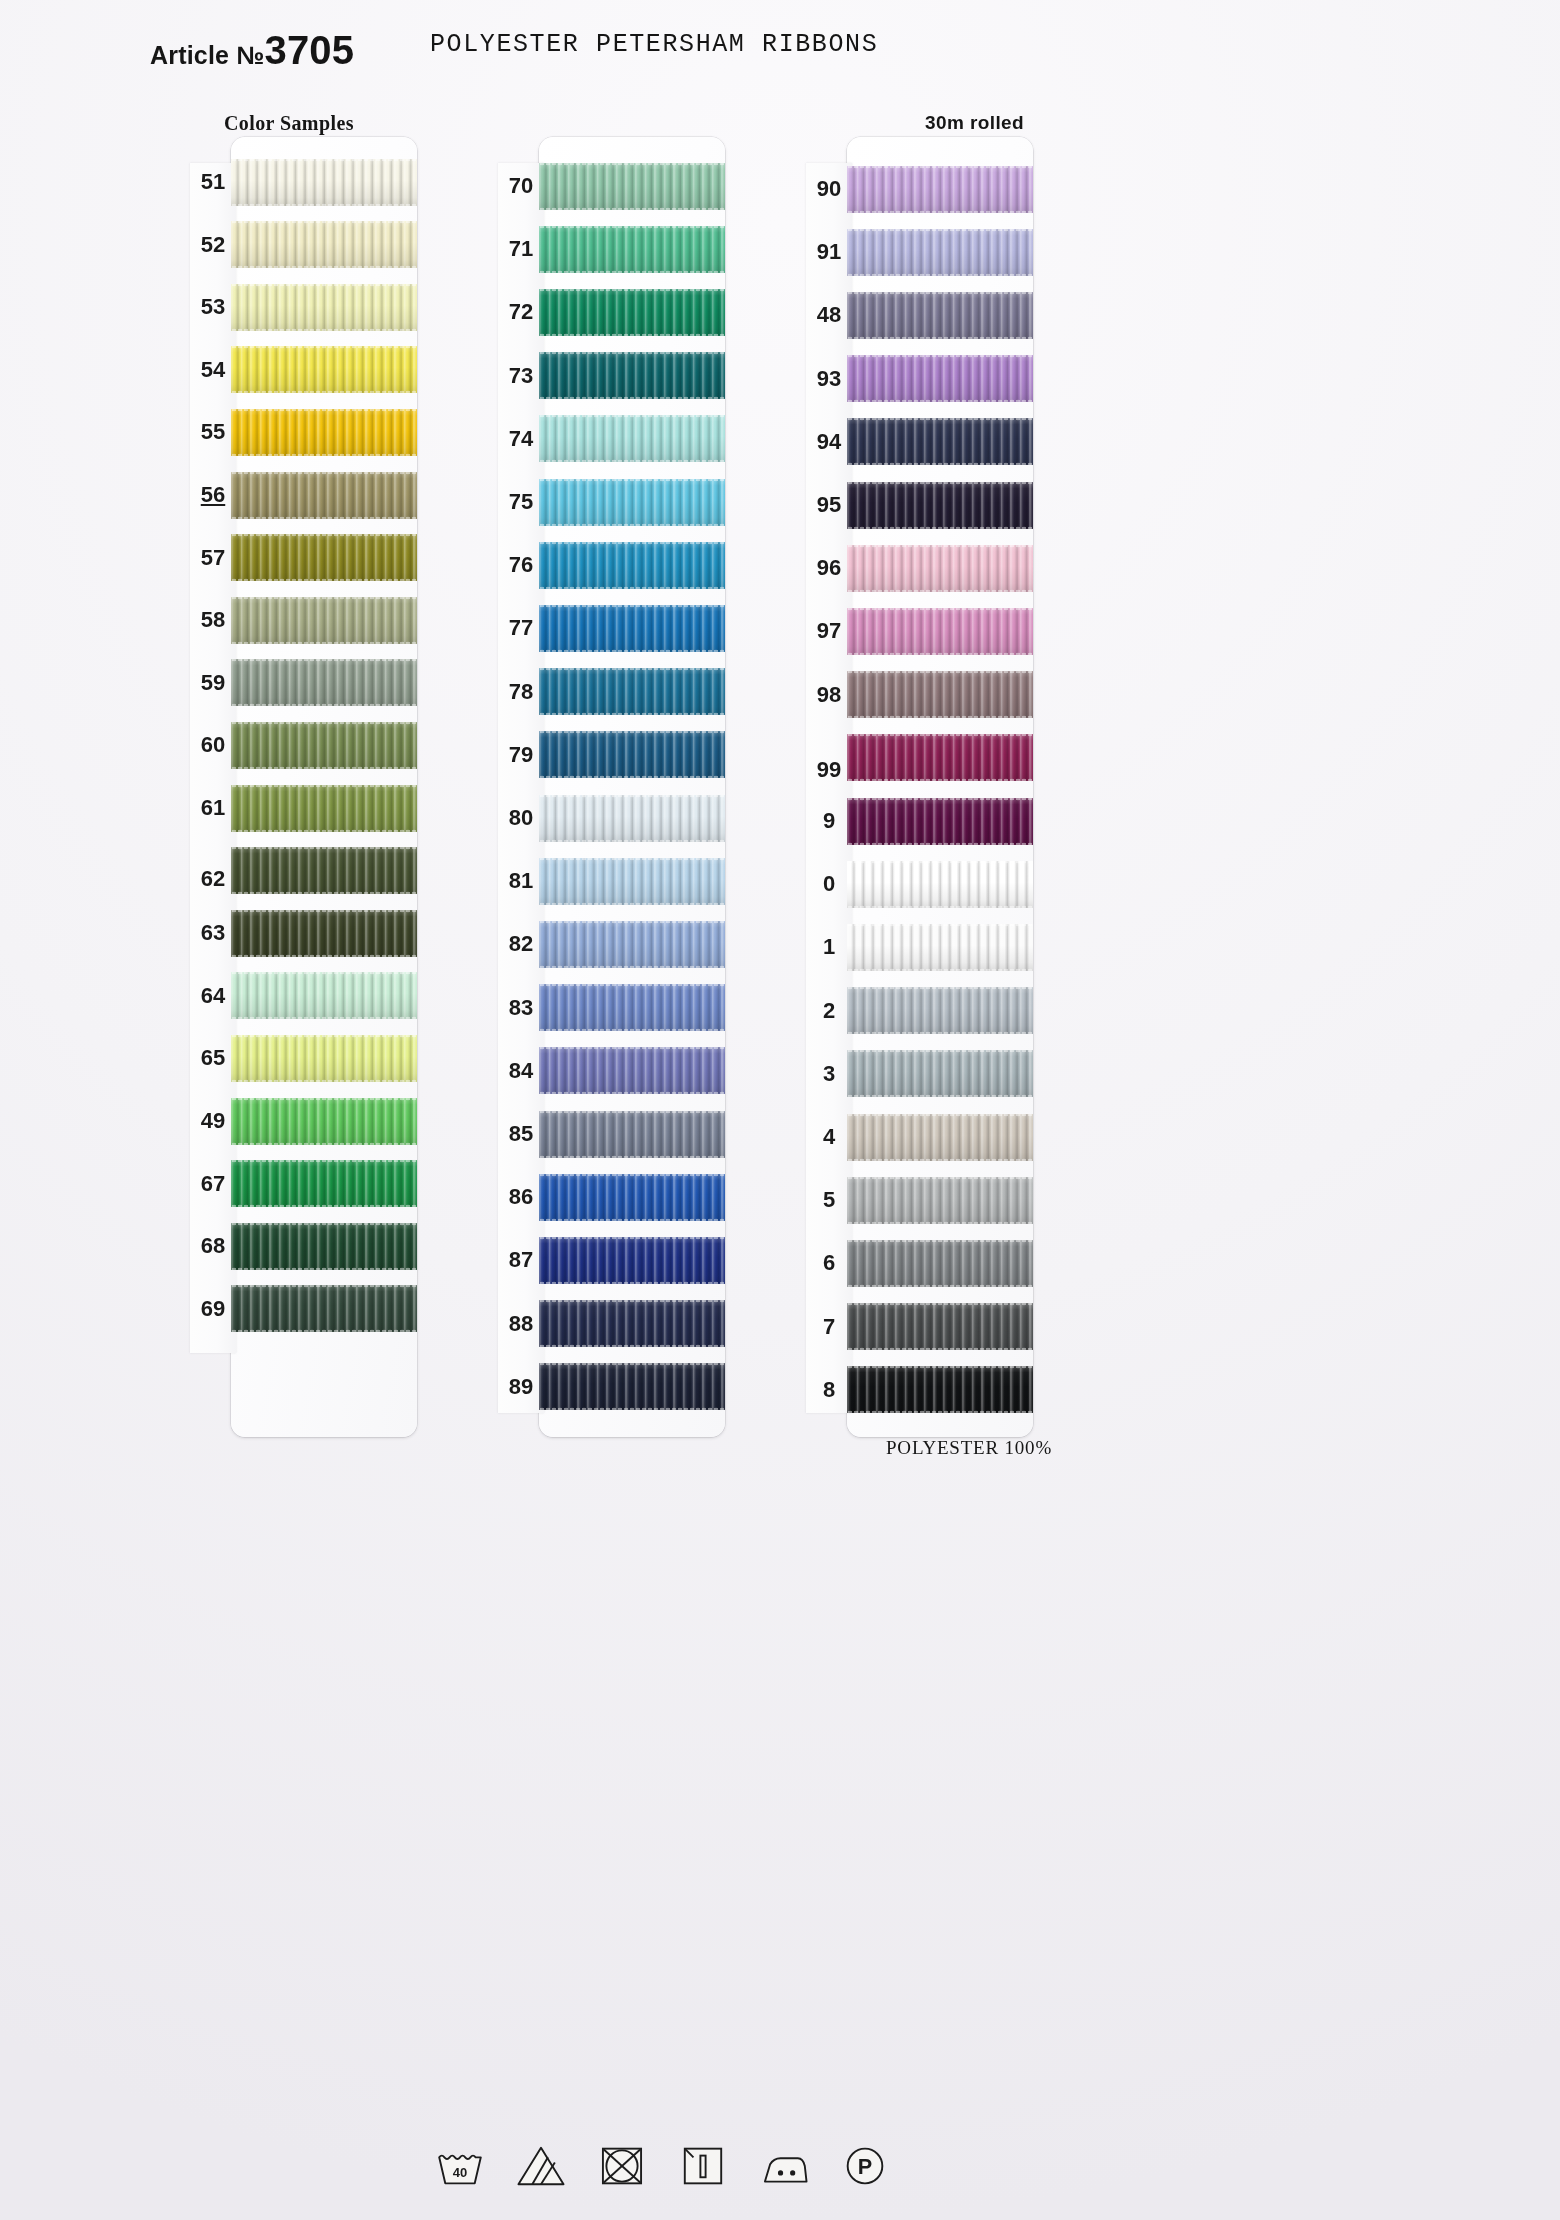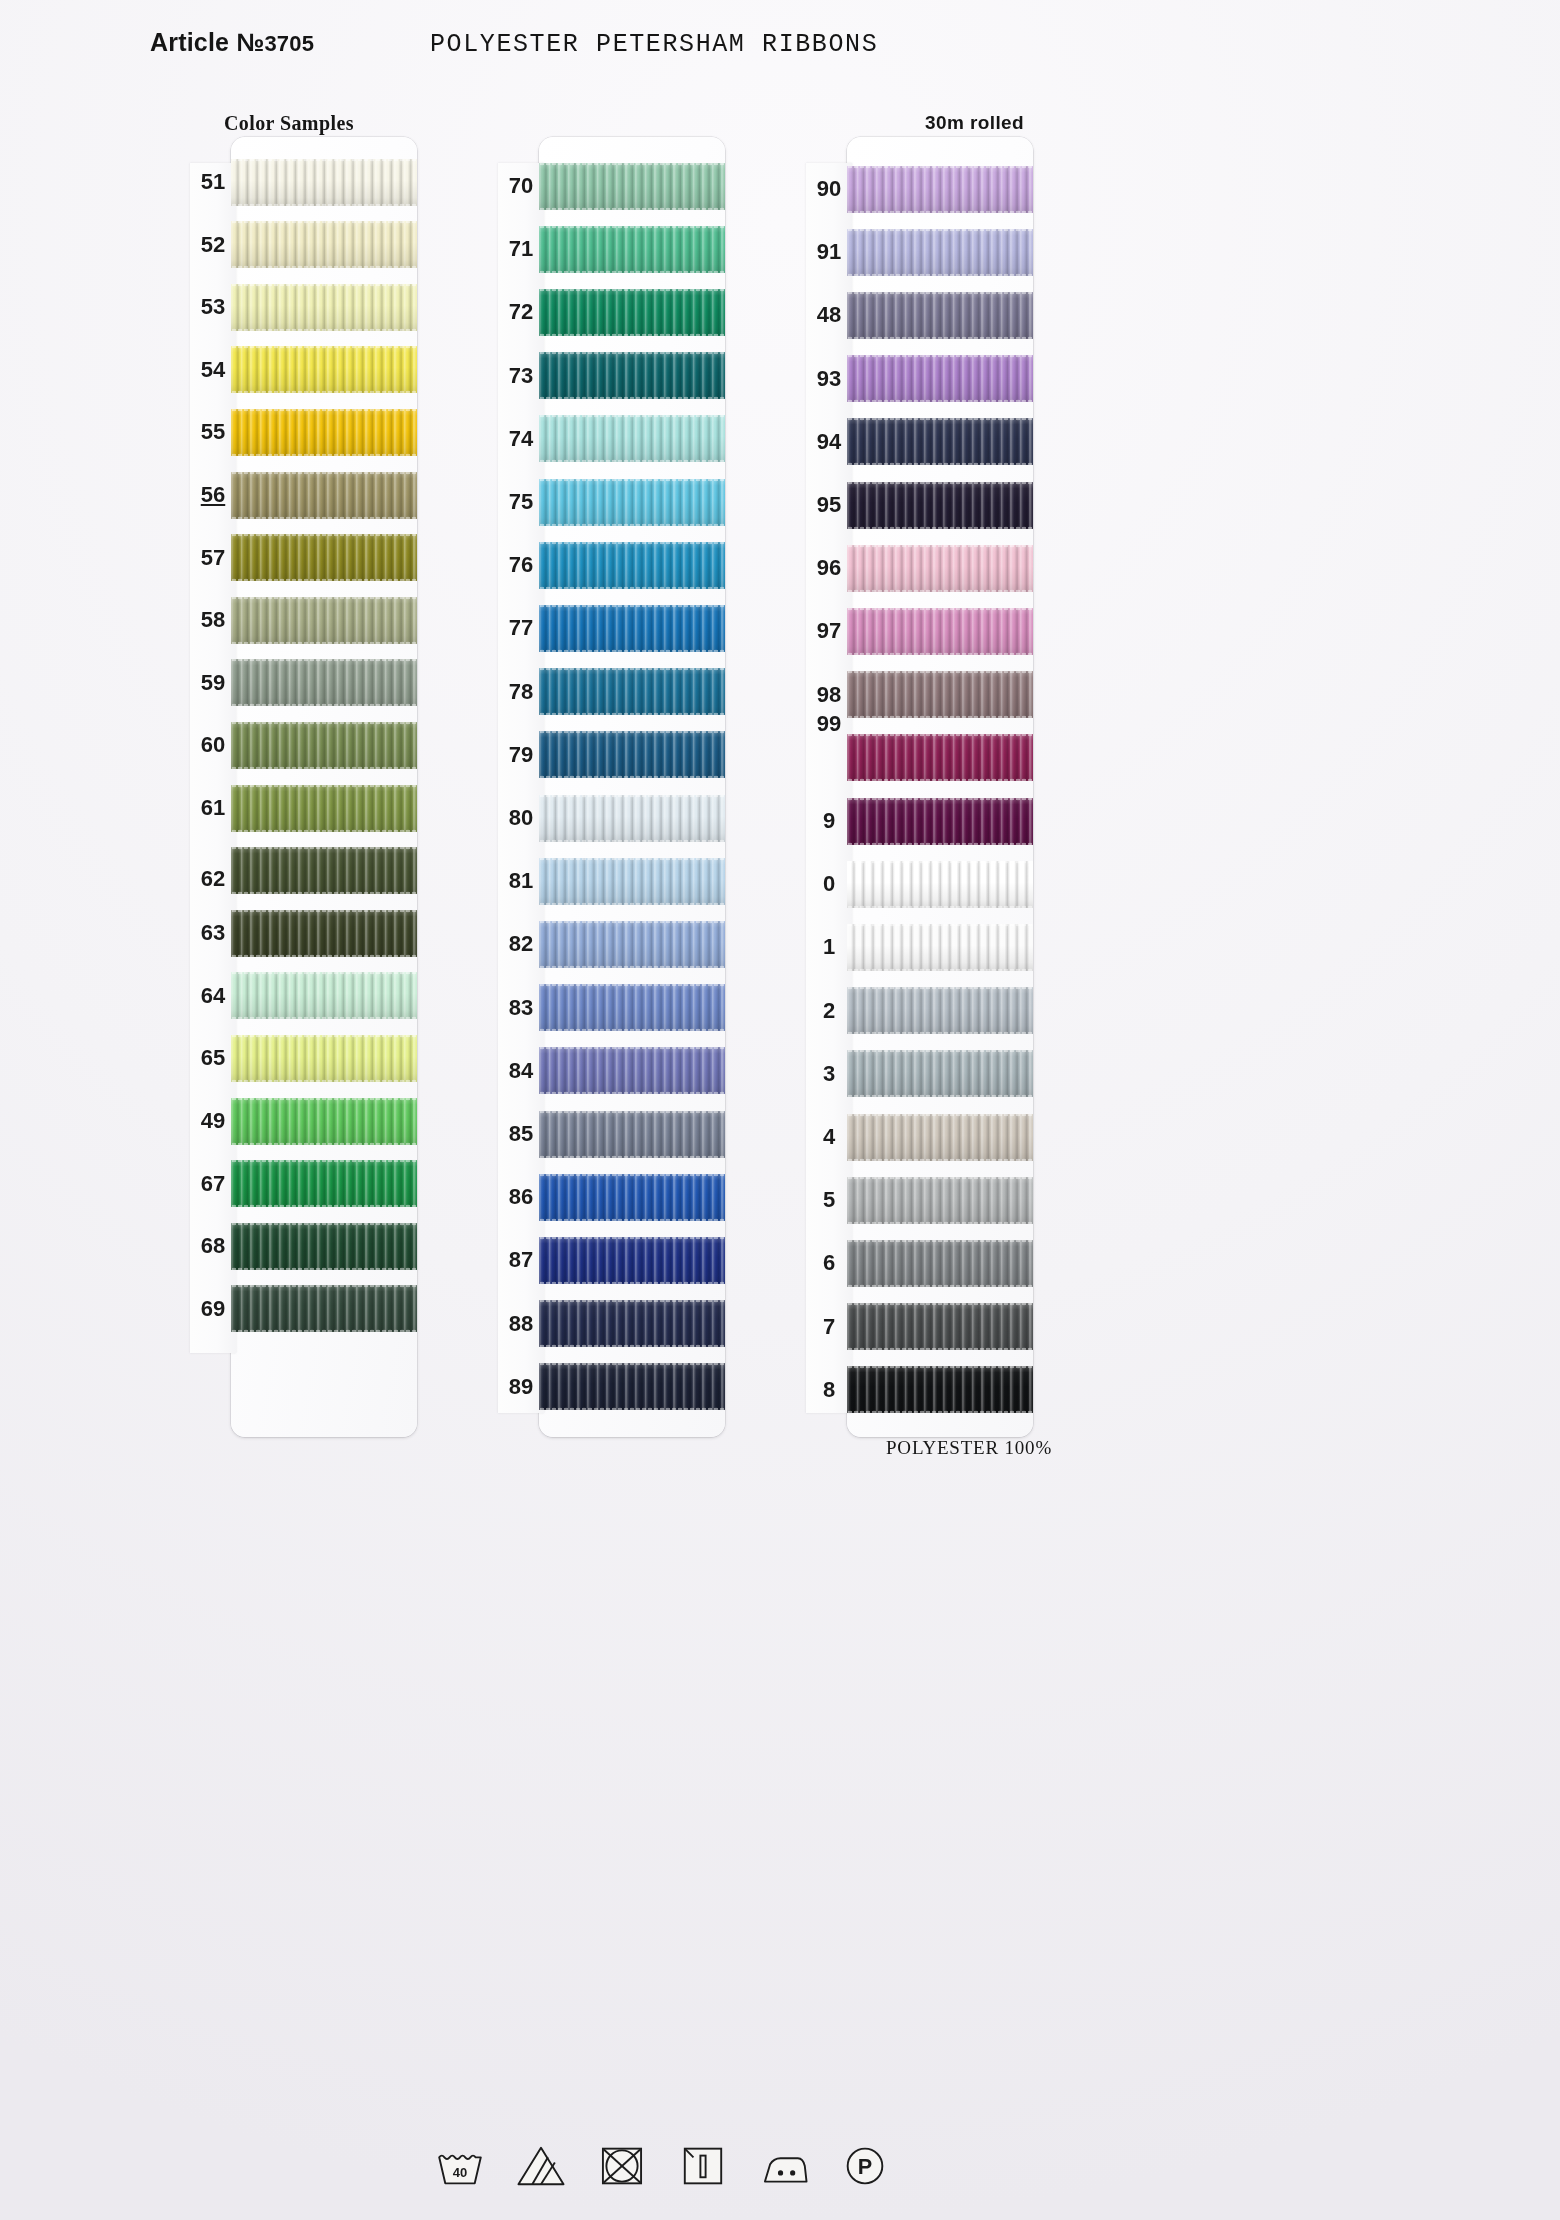--- a/index.html
+++ b/index.html
@@ -16,21 +16,21 @@
     background:
       radial-gradient(120% 90% at 50% 10%, #fbfafc 0%, #f4f3f6 55%, #eceaef 100%);
   }
   
   #article-no{
     position:absolute;left:150px;top:28px;
     font-family:"Liberation Sans", sans-serif;
     font-weight:bold;font-size:25px;color:#151515;
     letter-spacing:.2px;
   }
-  #article-no .big{font-size:22px;}
+  #article-no .big{font-size:40px;}
   #doc-title{
     position:absolute;left:430px;top:30px;
     font-family:Liberation Mono, monospace;
     font-size:25px;color:#151515;letter-spacing:1.6px;
   }
   .col-header{
     position:absolute;
     font-family:"Liberation Serif", serif;
     font-size:20px;color:#161616;letter-spacing:.4px;
     font-weight:600;
@@ -479,21 +479,21 @@
       <div class="numstrip" style="left: 806px; top: 163px; width: 46px; height: 1250px;">
         <div class="num" style="top: 26px;">90</div>
         <div class="num" style="top: 89.2px;">91</div>
         <div class="num" style="top: 152.4px;">48</div>
         <div class="num" style="top: 215.6px;">93</div>
         <div class="num" style="top: 278.8px;">94</div>
         <div class="num" style="top: 342px;">95</div>
         <div class="num" style="top: 405.2px;">96</div>
         <div class="num" style="top: 468.4px;">97</div>
         <div class="num" style="top: 531.6px;">98</div>
-        <div class="num" style="top: 561px;">99</div>
+        <div class="num" style="top: 607px;">99</div>
         <div class="num" style="top: 658px;">9</div>
         <div class="num" style="top: 721.2px;">0</div>
         <div class="num" style="top: 784.4px;">1</div>
         <div class="num" style="top: 847.6px;">2</div>
         <div class="num" style="top: 910.8px;">3</div>
         <div class="num" style="top: 974px;">4</div>
         <div class="num" style="top: 1037.2px;">5</div>
         <div class="num" style="top: 1100.4px;">6</div>
         <div class="num" style="top: 1163.6px;">7</div>
         <div class="num" style="top: 1226.8px;">8</div>

